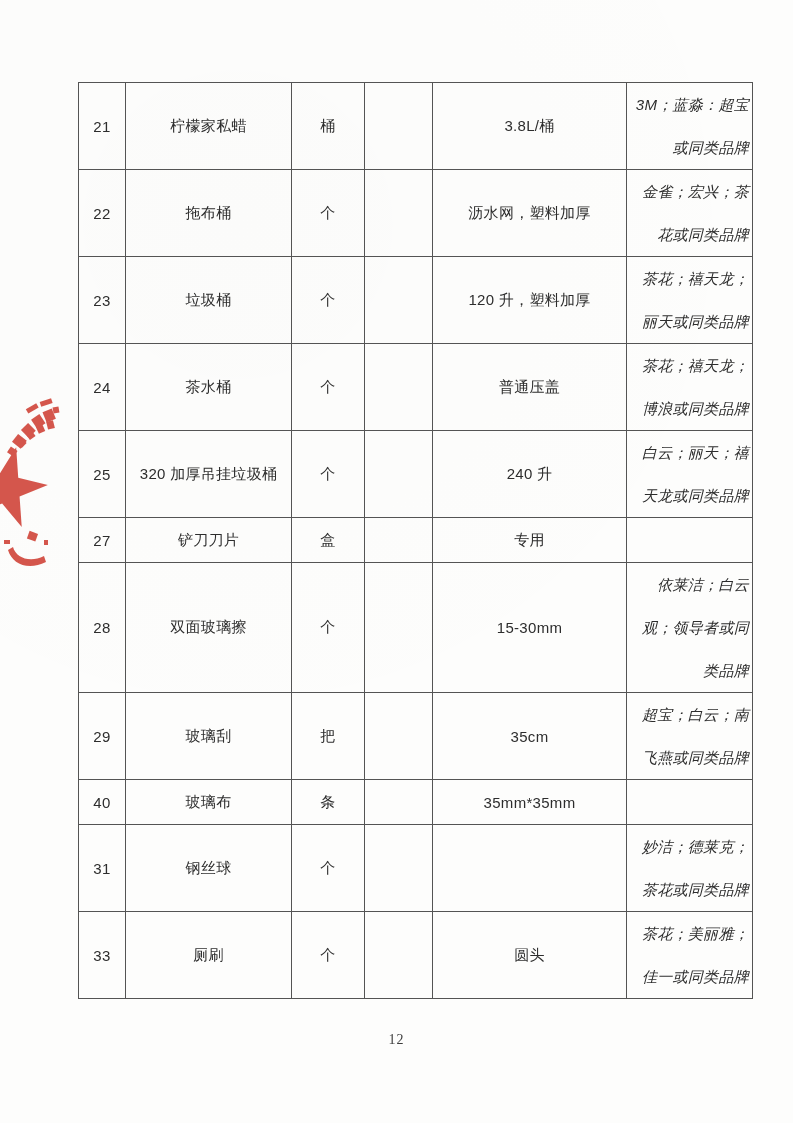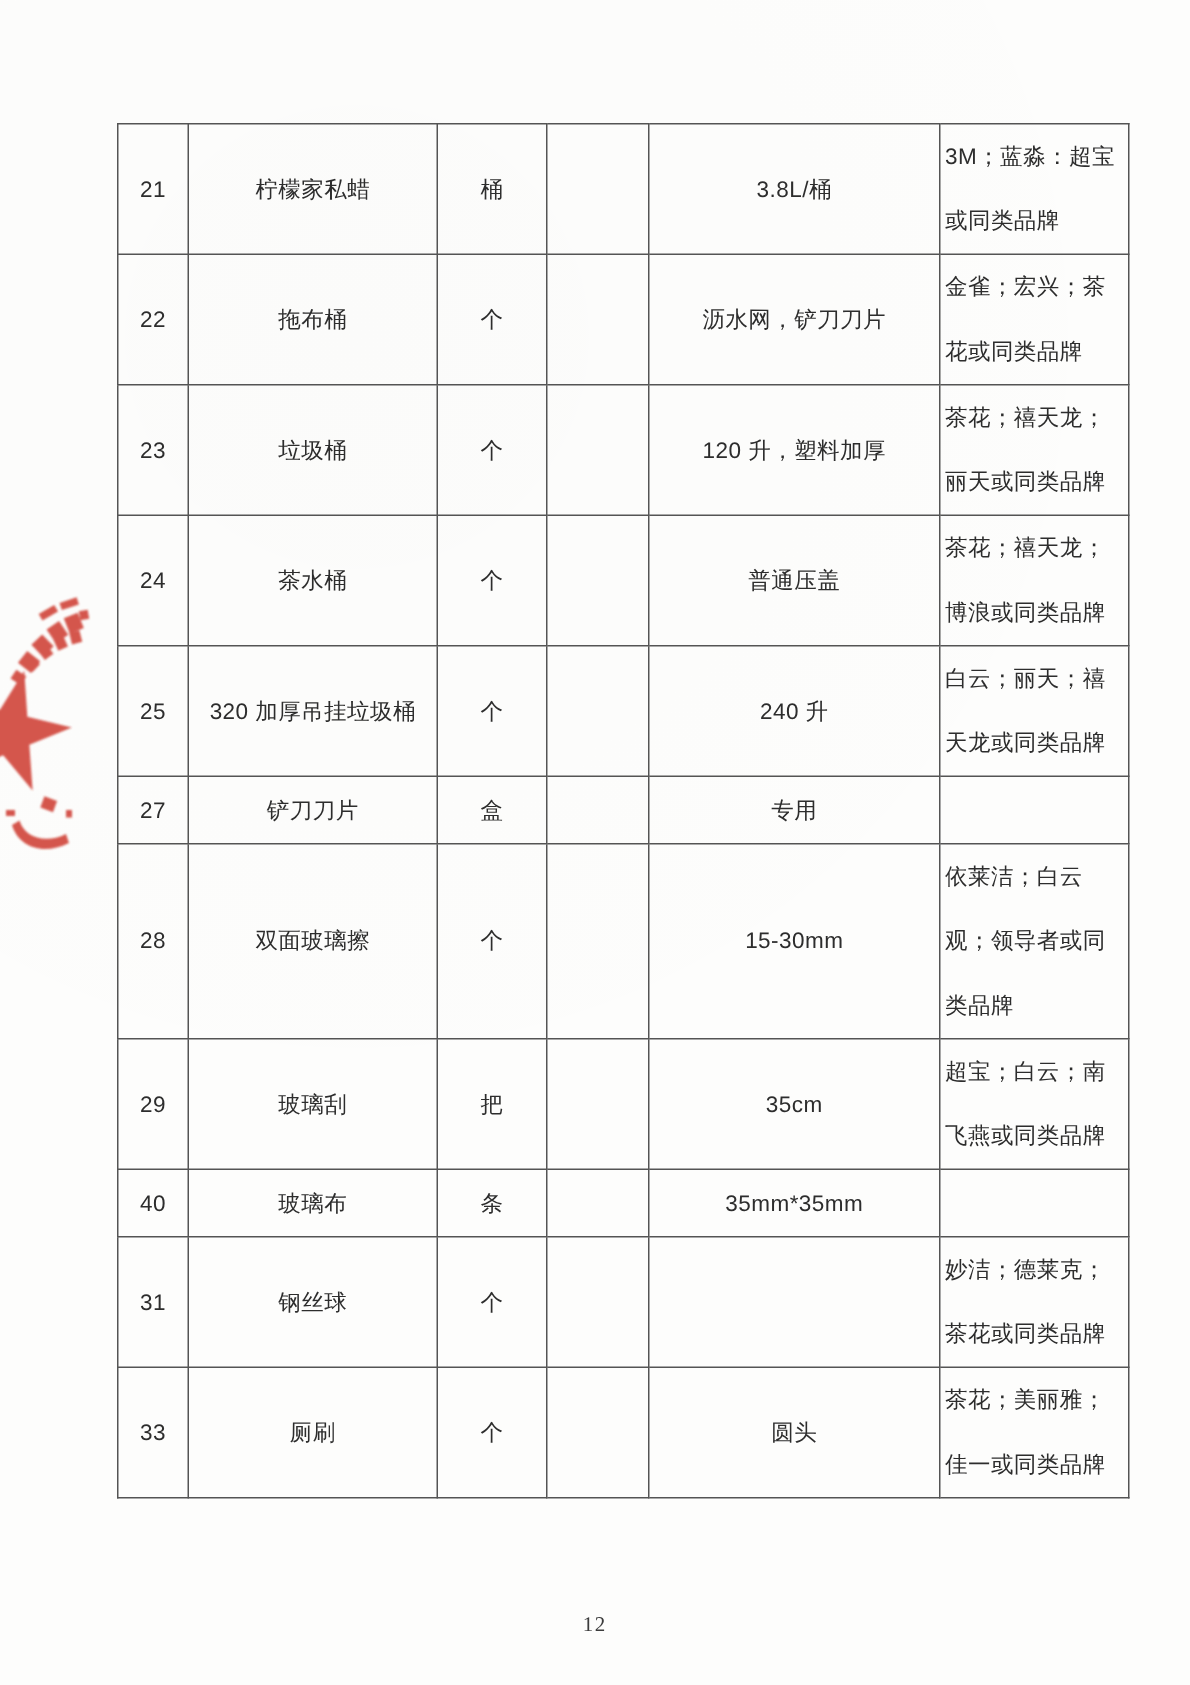--- a/index.html
+++ b/index.html
@@ -37,25 +37,26 @@
     letter-spacing: 0.3px;
   }
   tr.tall  { height: 86px; }
   tr.short { height: 45px; }
   td.brand-cell {
     padding: 0 5px;
     line-height: 43px;
   }
   td.brand-cell .brand-inner {
     display: inline-block;
-    text-align: left;
+    text-align: right;
+    font-style: italic;
   }
   .page-number {
     position: absolute;
-    top: 1076px;
+    top: 1032px;
     left: 0;
     width: 100%;
     text-align: center;
     font-family: "Liberation Serif", "DejaVu Serif", serif;
     font-size: 14px;
     color: #3c3c3c;
     letter-spacing: 1px;
   }
   .stamp {
     position: absolute;
@@ -125,21 +126,21 @@
           <td>桶</td>
           <td></td>
           <td>3.8L/桶</td>
           <td class="brand-cell"><div class="brand-inner">3M；蓝淼：超宝或同类品牌</div></td>
         </tr>
         <tr class="tall">
           <td>22</td>
           <td>拖布桶</td>
           <td>个</td>
           <td></td>
-          <td>沥水网，铲刀刀片</td>
+          <td>沥水网，塑料加厚</td>
           <td class="brand-cell"><div class="brand-inner">金雀；宏兴；茶花或同类品牌</div></td>
         </tr>
         <tr class="tall">
           <td>23</td>
           <td>垃圾桶</td>
           <td>个</td>
           <td></td>
           <td>120 升，塑料加厚</td>
           <td class="brand-cell"><div class="brand-inner">茶花；禧天龙；丽天或同类品牌</div></td>
         </tr>

